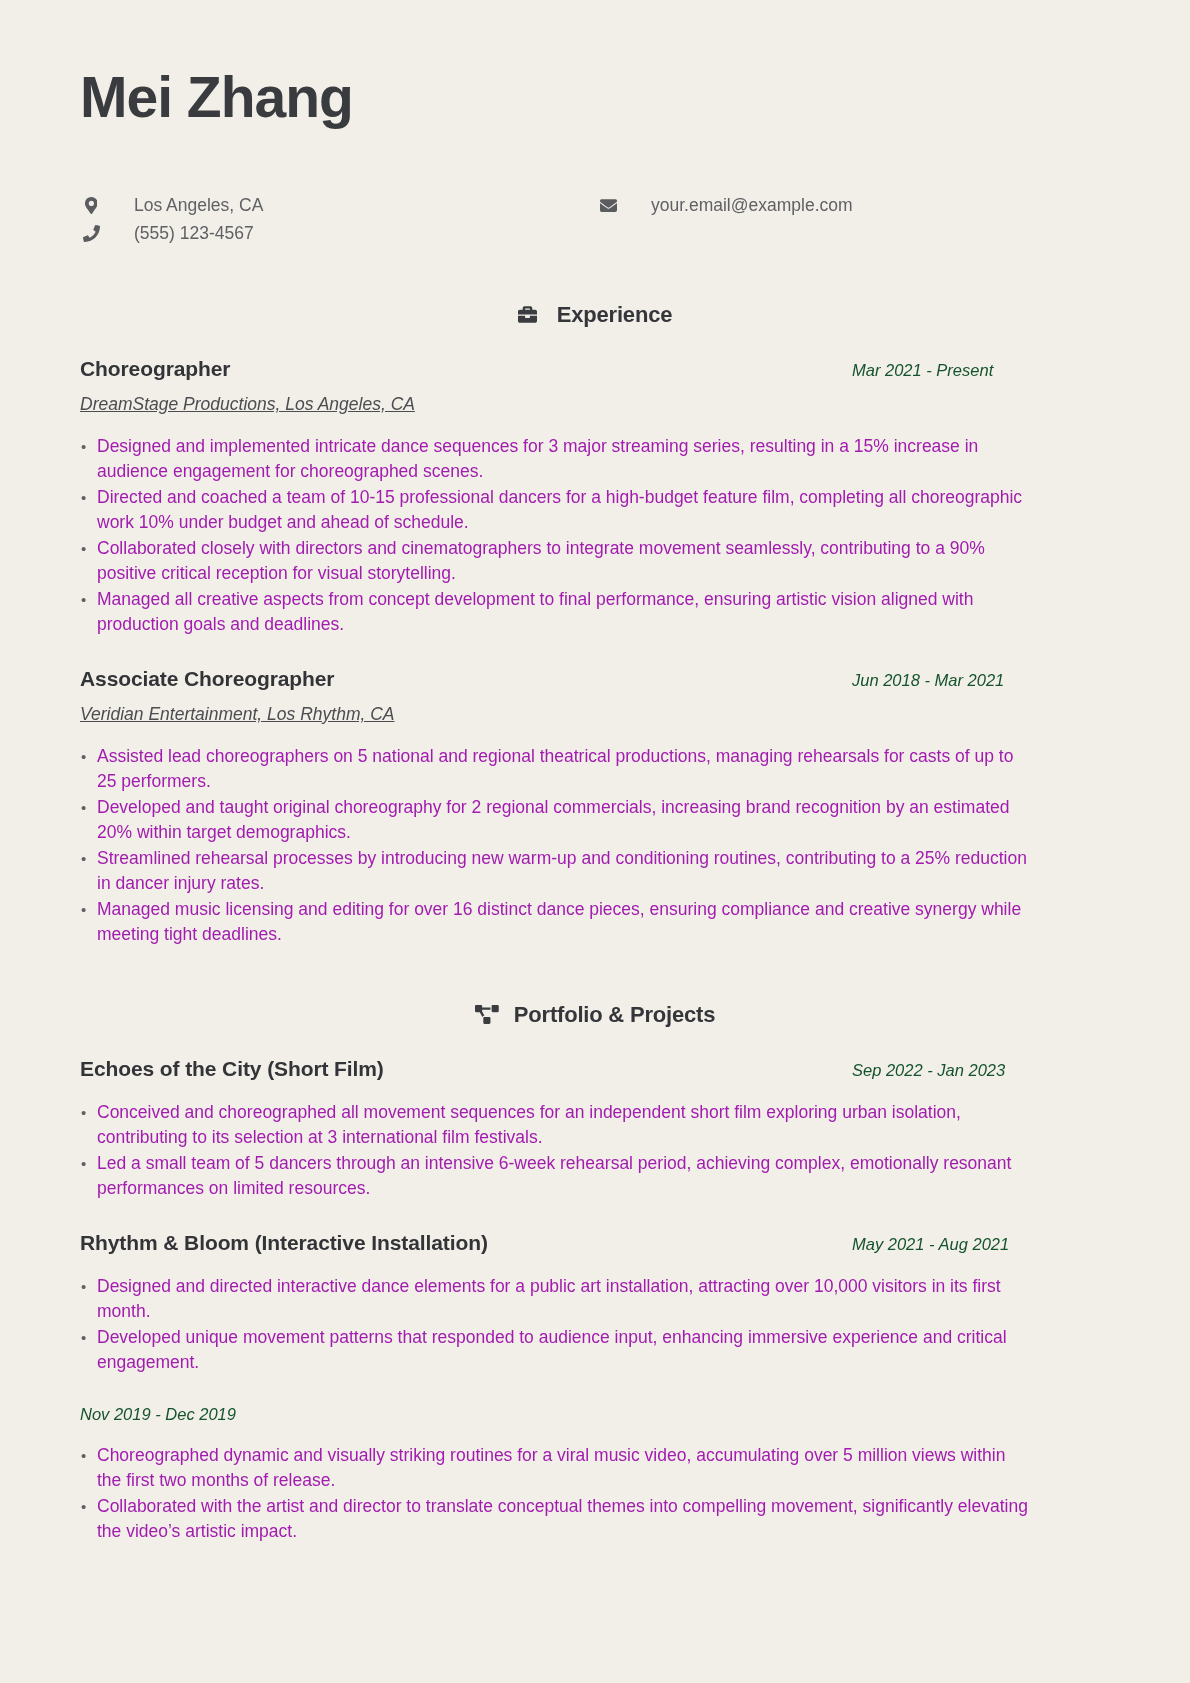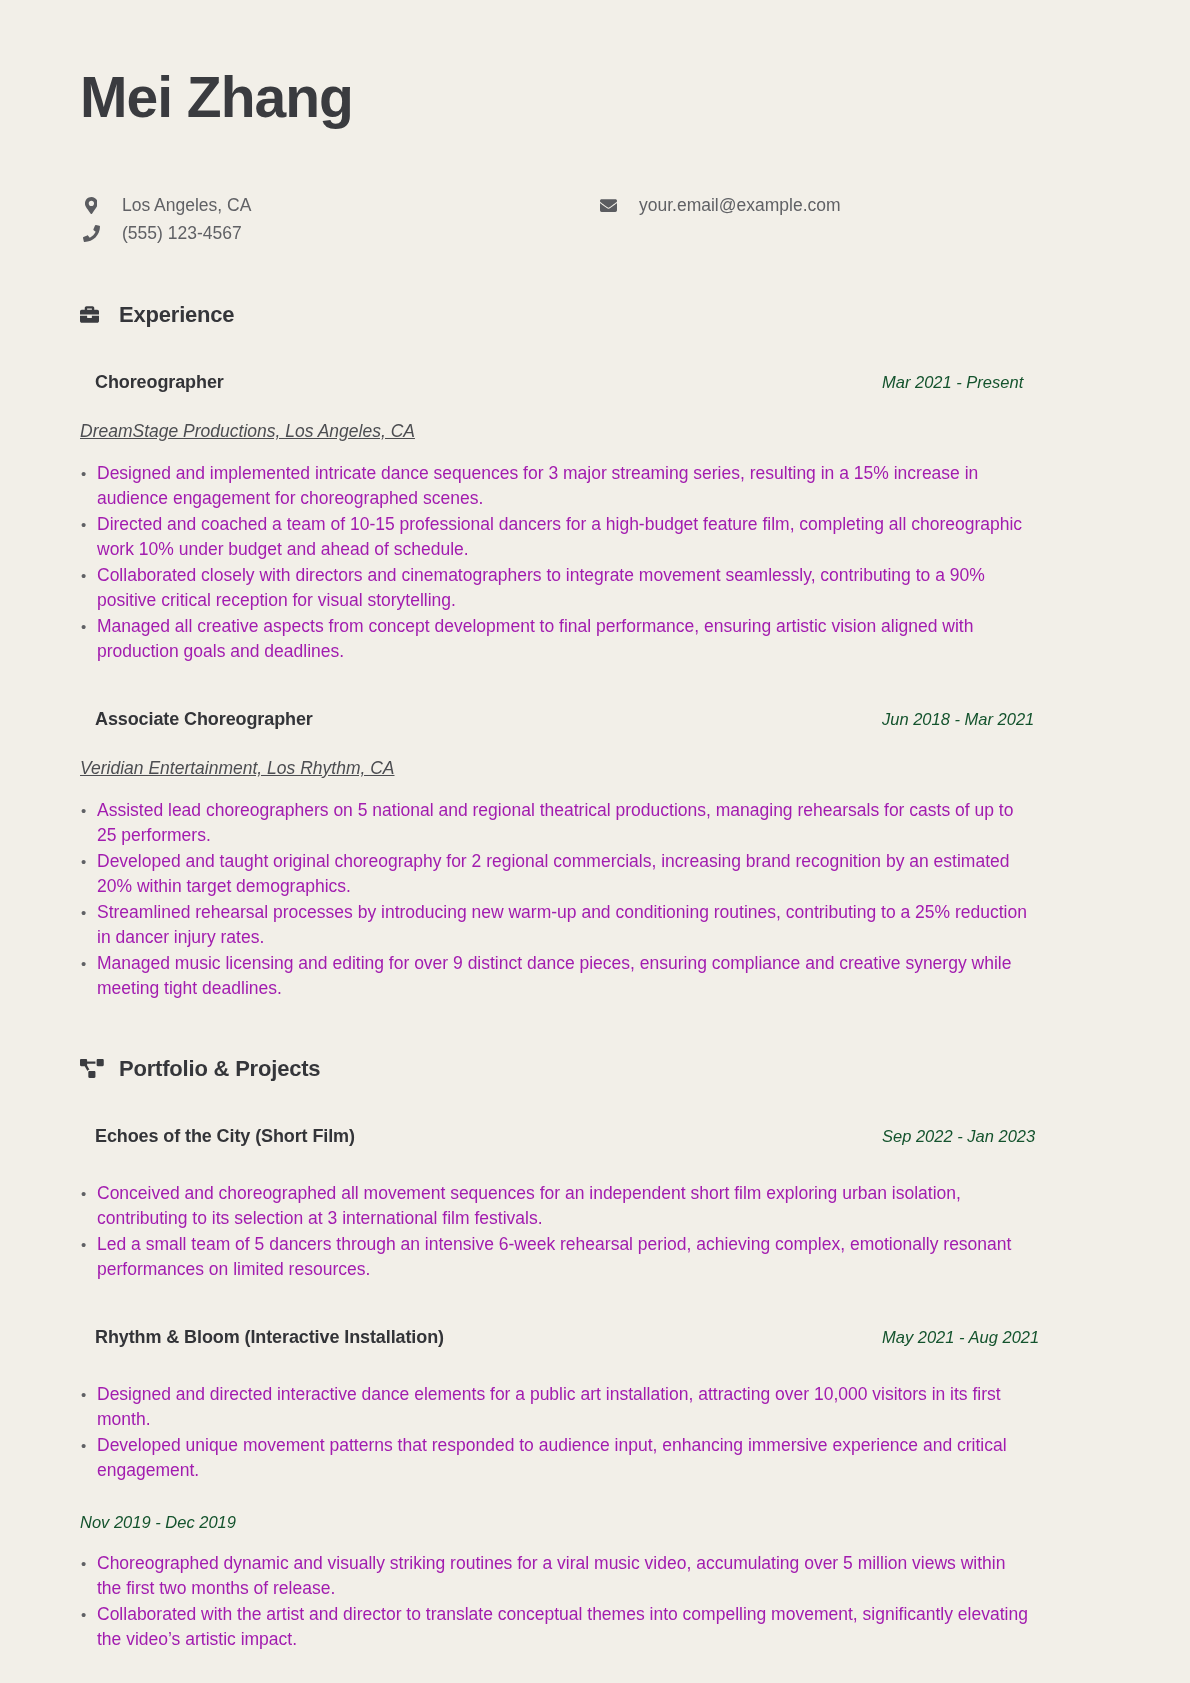--- a/index.html
+++ b/index.html
@@ -25,47 +25,47 @@
     letter-spacing: -1px;
     color: #3a3b3f;
   }
   .contact {
     margin-top: 64px;
     display: flex;
     font-size: 17.5px;
     color: #606165;
   }
   .contact-col-left { width: 517px; flex: none; }
-  .contact-row { display: flex; align-items: center; height: 28px; }
+  .contact-row { display: flex; align-items: center; height: 28px; gap: 12px; }
   .contact-icon {
     width: 22px; flex: none;
     display: flex; align-items: center; justify-content: center;
     margin-right: 20px;
   }
   .contact-icon svg { height: 17px; fill: #5b5c60; }
   .section { margin-top: 54px; }
-  .section-header { display: flex; align-items: center; }
+  .section-header { display: flex; align-items: center; justify-content: center; }
   .section-icon {
     width: 24px; flex: none;
     display: flex; align-items: center; justify-content: flex-start;
     margin-right: 15px;
   }
   .section-icon svg { height: 19px; fill: #3b3c40; }
   .section-title {
     margin: 0;
     font-size: 22px;
     font-weight: 700;
     color: #35363a;
     letter-spacing: -0.2px;
   }
   .entry { margin-top: 29px; }
   .entry-head { display: flex; align-items: baseline; }
   .entry-title {
-    margin: 15px;
-    font-size: 18px;
+    margin: 0;
+    font-size: 21px;
     font-weight: 700;
     color: #333438;
     width: 772px;
     flex: none;
     letter-spacing: -0.1px;
   }
   .entry-dates {
     font-style: italic;
     font-size: 16.5px;
     color: #14532d;
@@ -169,21 +169,21 @@
   <div class="entry">
     <div class="entry-head">
       <h3 class="entry-title">Associate Choreographer</h3>
       <span class="entry-dates">Jun 2018 - Mar 2021</span>
     </div>
     <p class="entry-subtitle">Veridian Entertainment, Los Rhythm, CA</p>
     <ul class="entry-bullets">
               <li>Assisted lead choreographers on 5 national and regional theatrical productions, managing rehearsals for casts of up to 25 performers.</li>
               <li>Developed and taught original choreography for 2 regional commercials, increasing brand recognition by an estimated 20% within target demographics.</li>
               <li>Streamlined rehearsal processes by introducing new warm-up and conditioning routines, contributing to a 25% reduction in dancer injury rates.</li>
-              <li>Managed music licensing and editing for over 9 distinct dance pieces, ensuring compliance and creative synergy while meeting tight deadlines.</li>
+              <li>Managed music licensing and editing for over 16 distinct dance pieces, ensuring compliance and creative synergy while meeting tight deadlines.</li>
             </ul>
   </div>
 </div>
   </section>
 
   <section class="section">
     <div class="section-header">
       <span class="section-icon">
             <svg viewBox="0 0 640 512">
               <path d="M384 320H256c-17.67 0-32 14.33-32 32v128c0 17.67 14.33 32 32 32h128c17.67 0 32-14.33 32-32V352c0-17.67-14.33-32-32-32zM192 32c0-17.67-14.33-32-32-32H32C14.33 0 0 14.33 0 32v128c0 17.67 14.33 32 32 32h95.72l73.16 128.04C211.98 300.98 232.4 288 256 288h.28L192 175.51V128h224V64H192V32zM608 0H480c-17.67 0-32 14.33-32 32v128c0 17.67 14.33 32 32 32h128c17.67 0 32-14.33 32-32V32c0-17.67-14.33-32-32-32z"></path>

